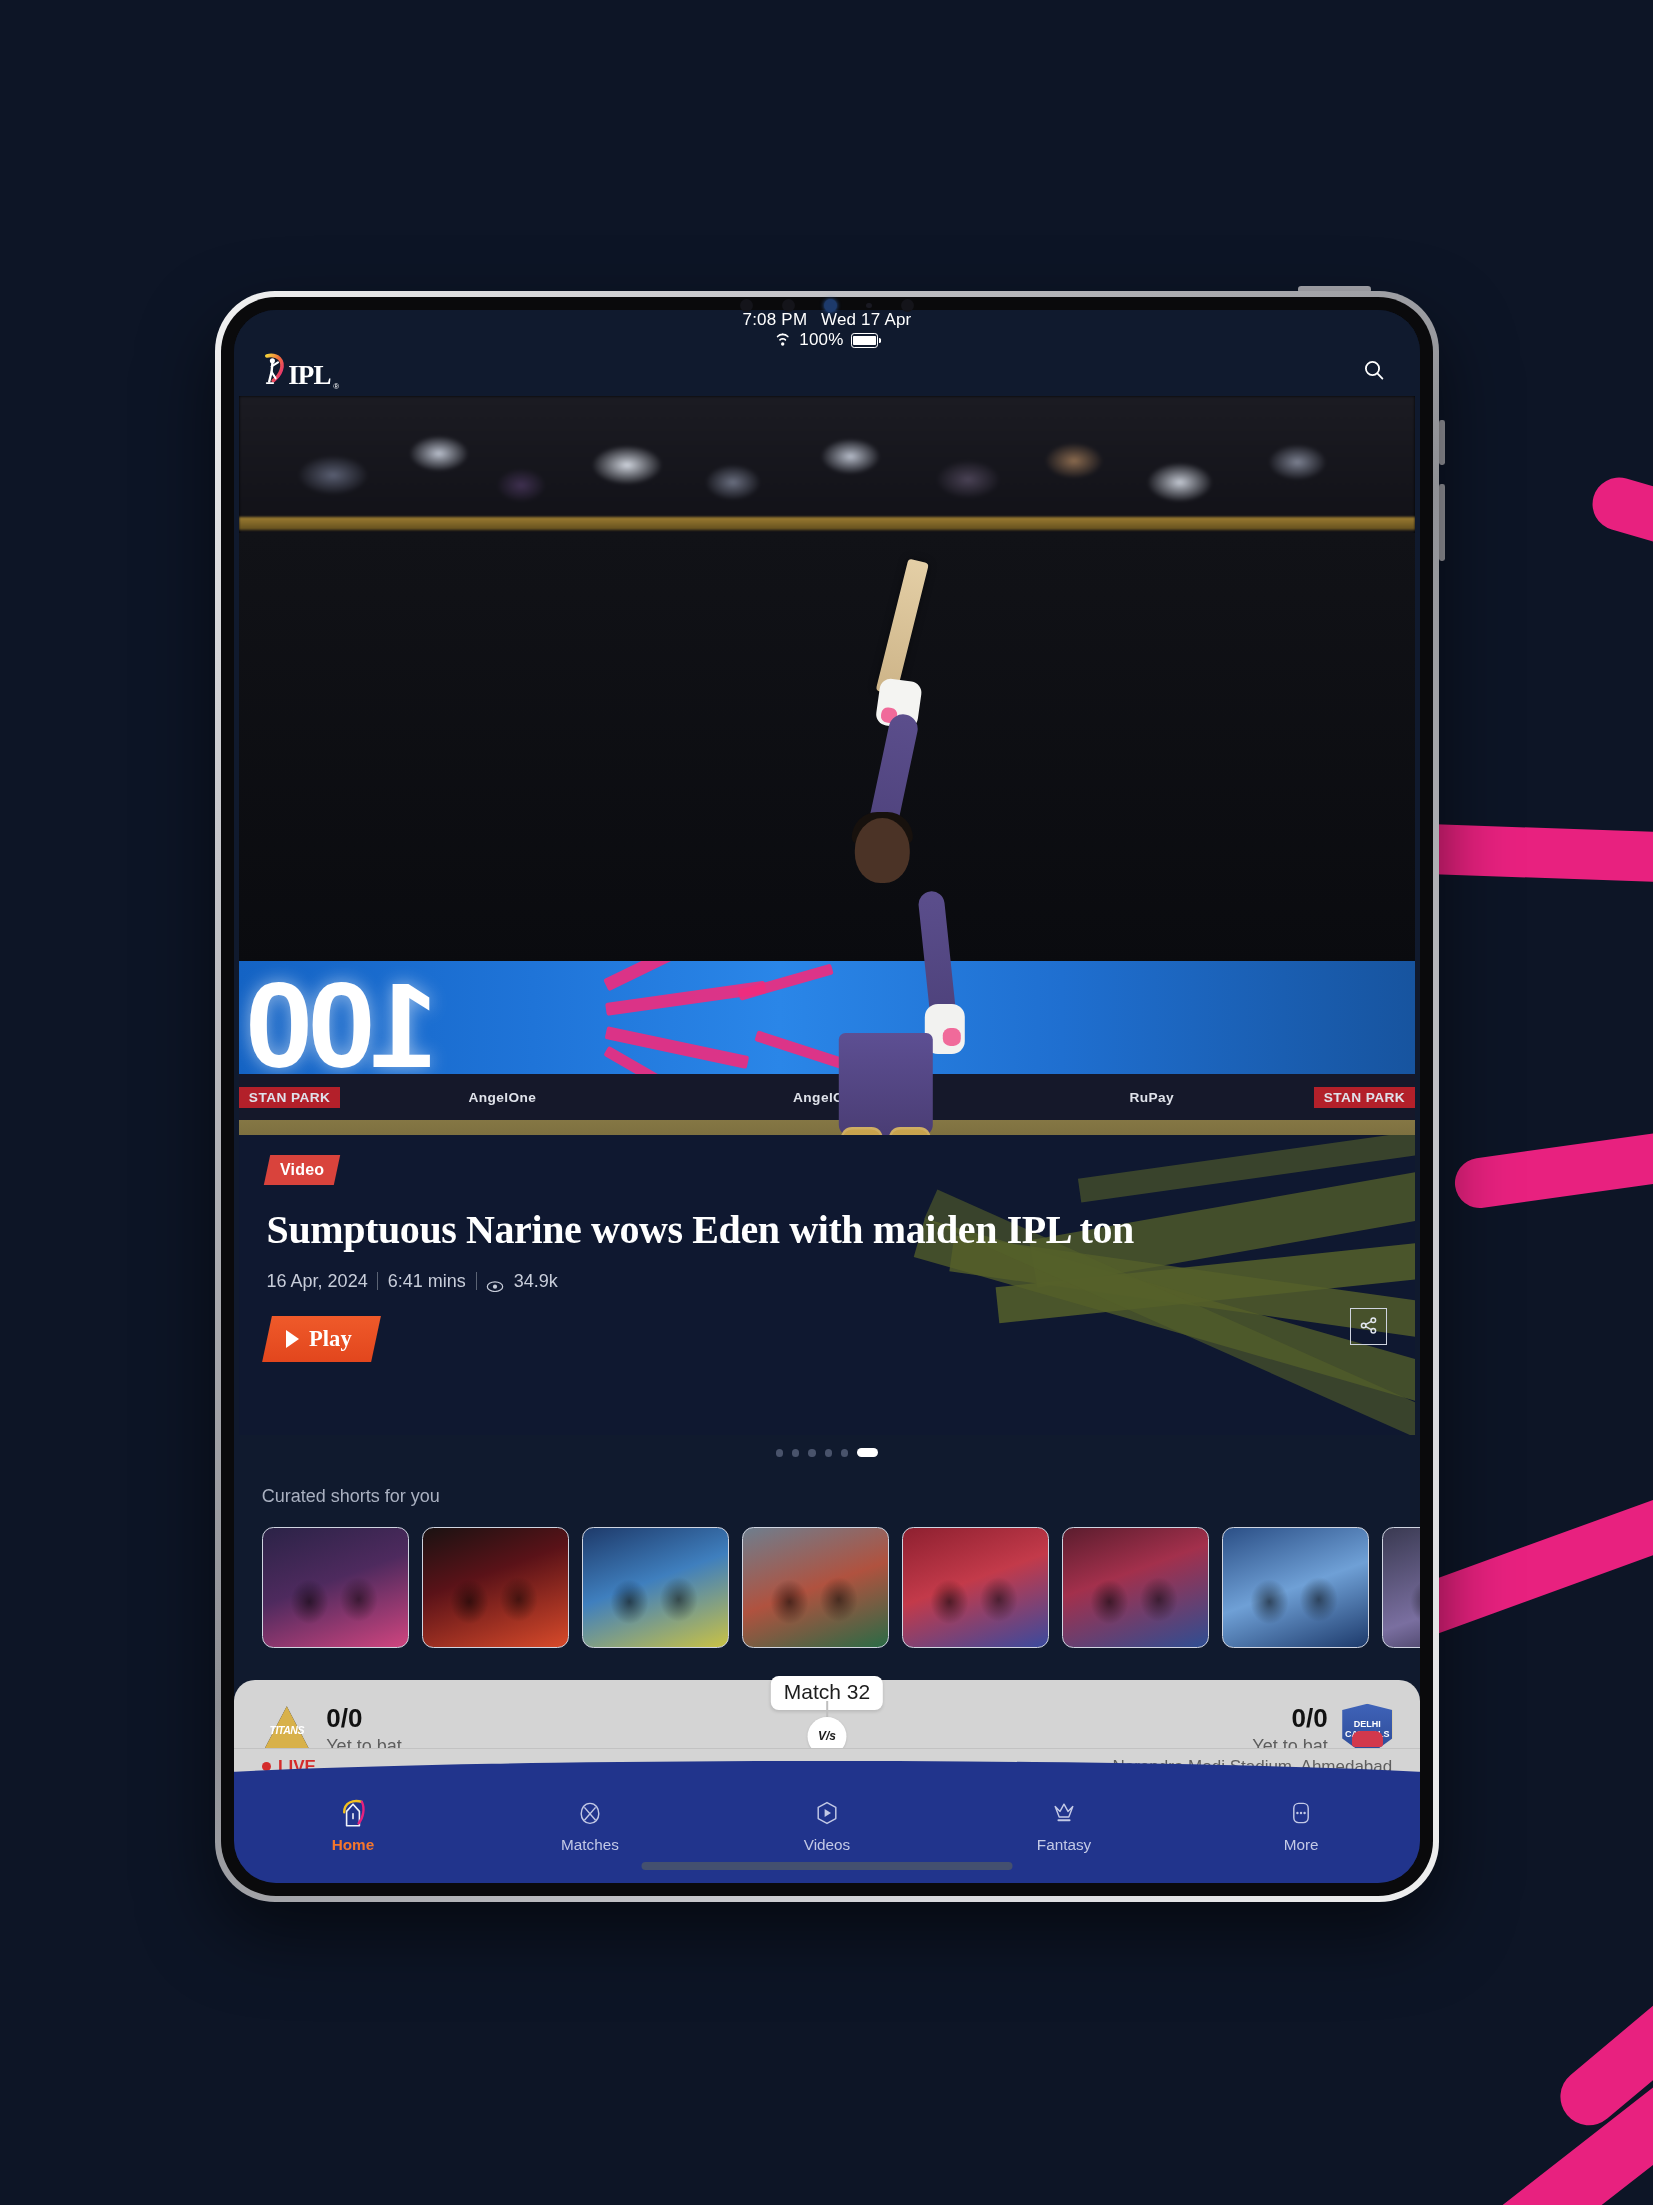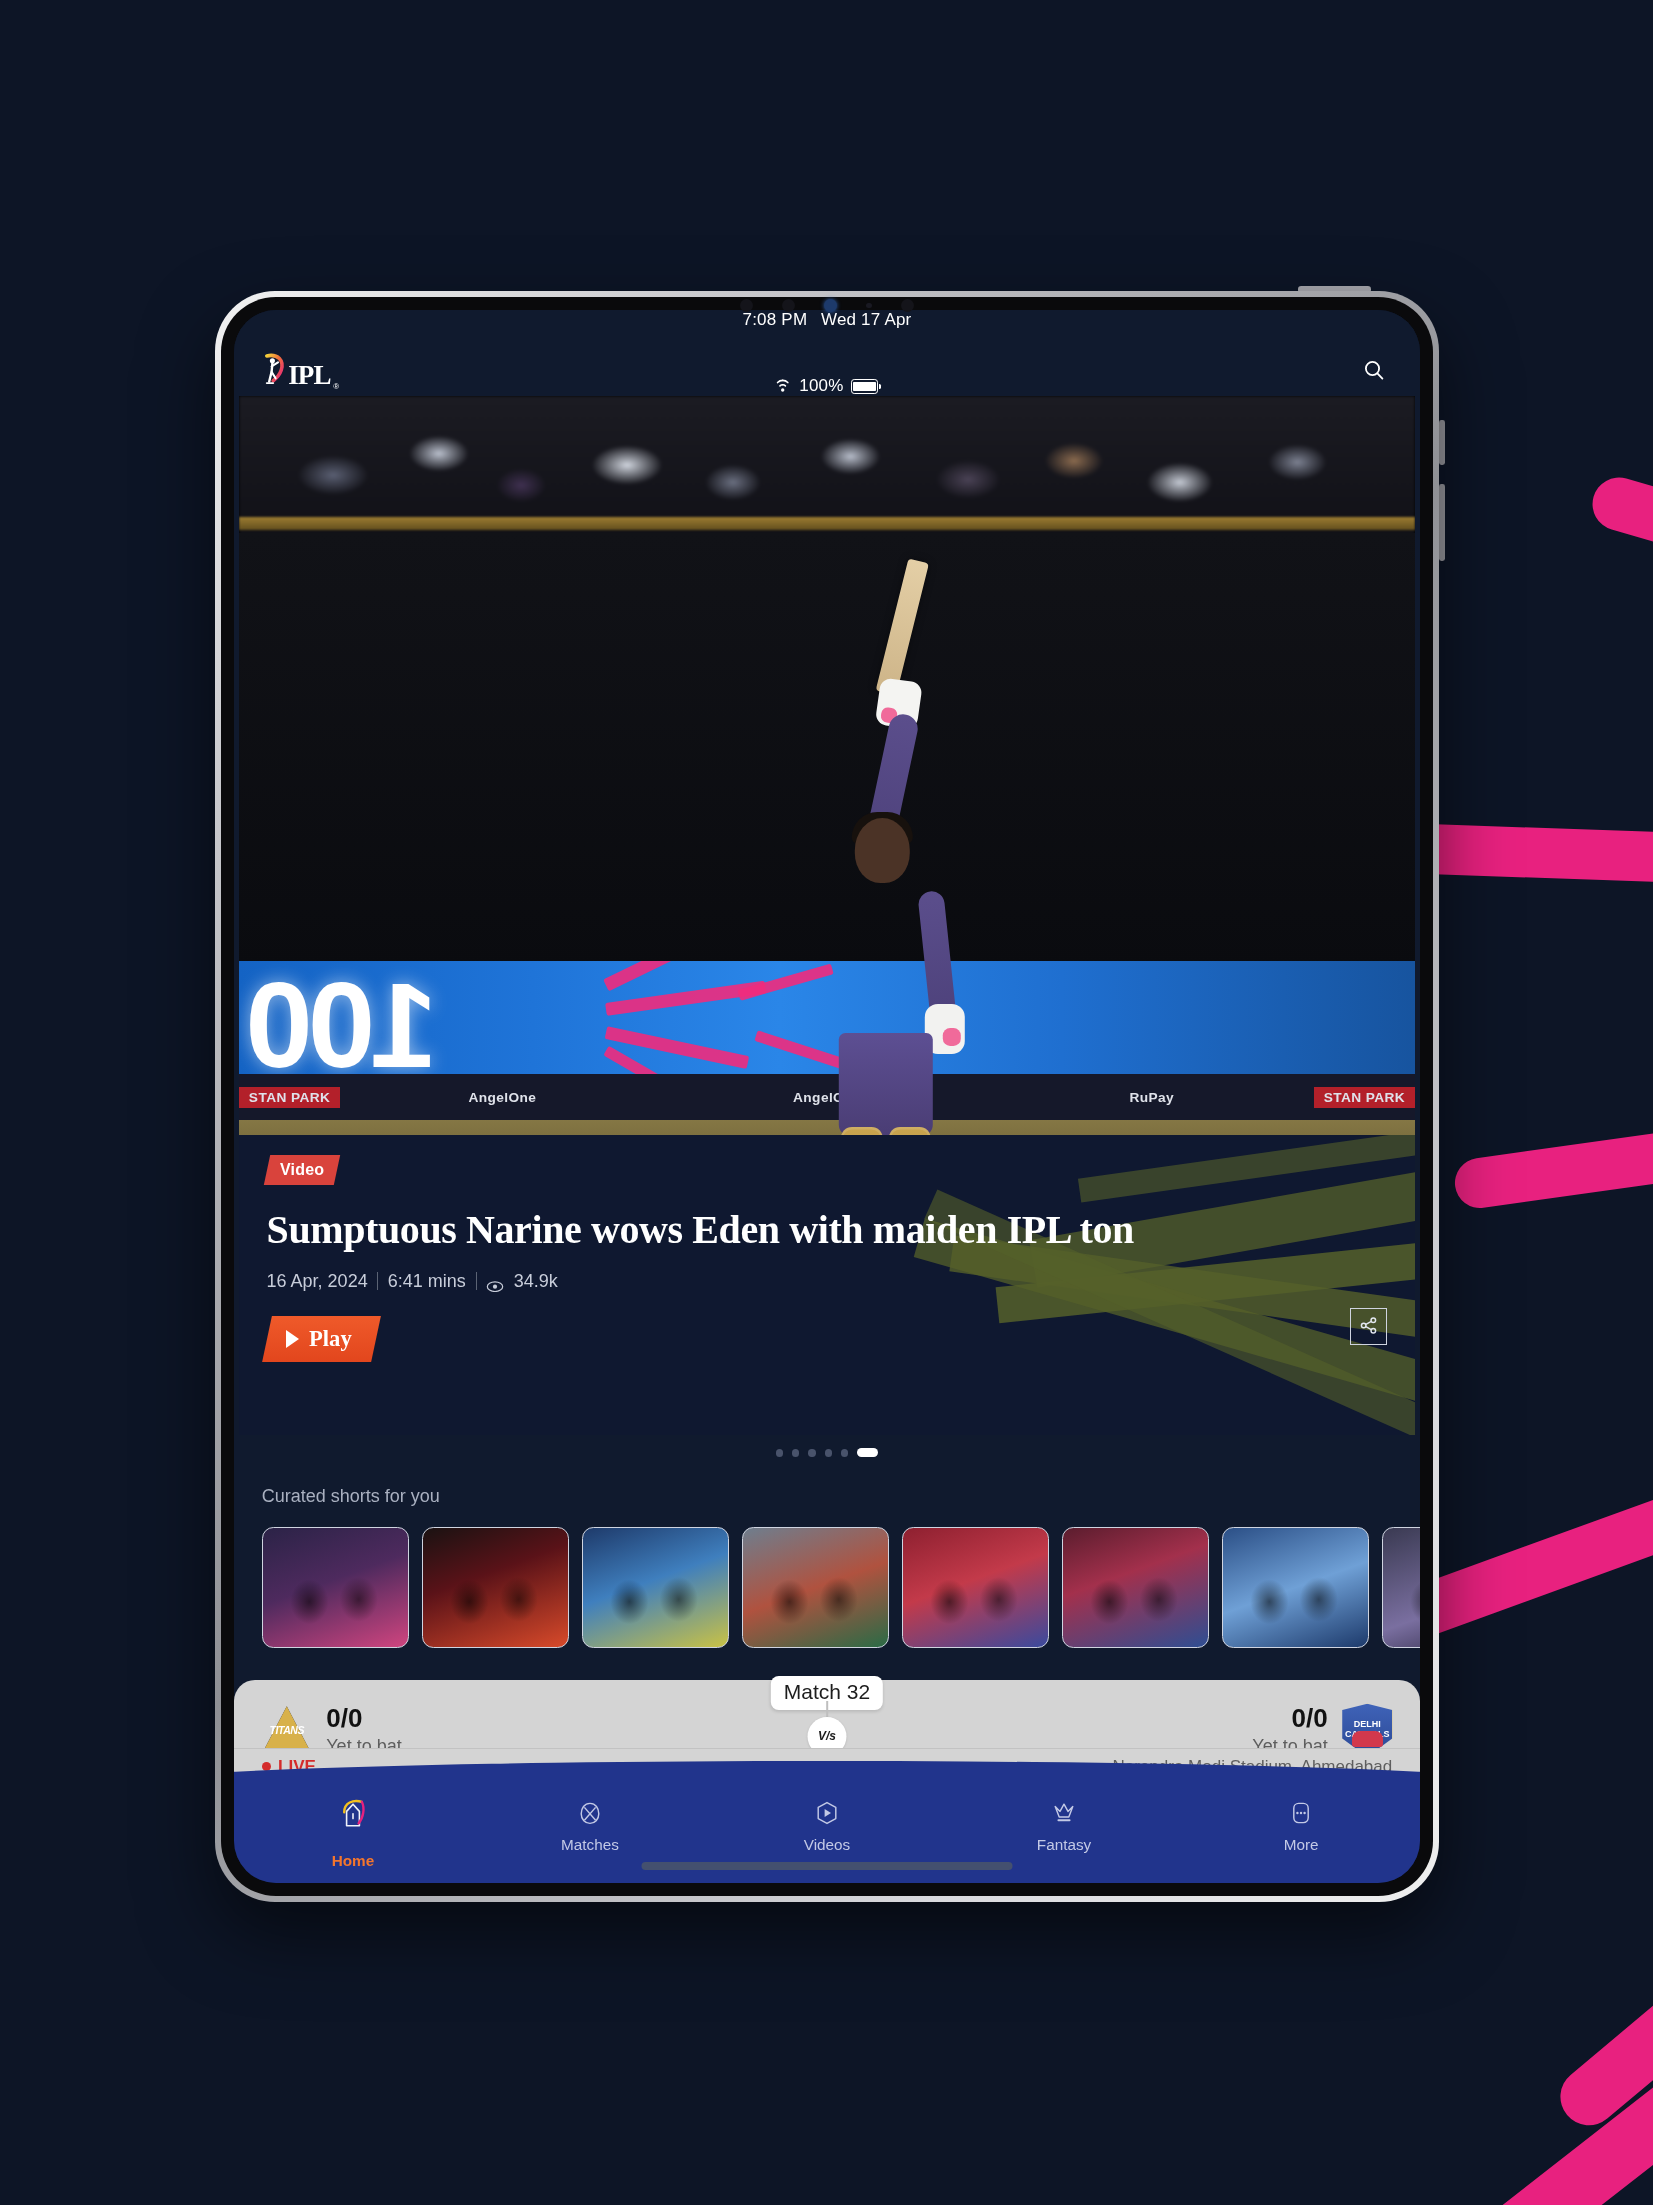--- a/index.html
+++ b/index.html
@@ -54,21 +54,21 @@
   .cam.tiny { width:5.7px; height:5.7px; background:#191922; }
 
   
   #statusbar {
     height:36px; display:flex; align-items:center; justify-content:space-between;
     padding:0 27.4px; color:#fff; font-size:17px; background:#101a2e; font-weight:500;
     letter-spacing:0.2px;
     flex-direction:column;
   }
   .sb-left { display:flex; gap:13.7px; align-items:center; }
-  .sb-right { display:flex; gap:7.3px; align-items:center;margin-top:46px; }
+  .sb-right { display:flex; gap:7.3px; align-items:center; }
   .wifi-ico { width:19.4px; height:16px; }
   .batt { width:27.4px; height:14.5px; border:1.6px solid #fff; border-radius:3.2px; padding:1.6px; }
   .batt i { display:block; height:100%; background:#fff; border-radius:0.8px; }
   .batt-nub { width:2.4px; height:5.7px; background:#fff; border-radius:0 1.6px 1.6px 0; margin-left:0.8px; }
 
   
   #appbar {
     height:50px; display:flex; align-items:center; justify-content:space-between;
     padding:0 27.4px; background:#101a2e;gap:12px;
   }
@@ -247,21 +247,21 @@
     position:absolute; left:0; right:0; bottom:0; height:98px;
     background:#21348c; display:flex; align-items:flex-start; justify-content:space-around;
     padding-top:11.3px; z-index:25;
   }
   #bottom-nav:before {
     content:""; position:absolute; left:-10%; right:-10%; top:-24px; height:48px;
     background:#21348c; border-radius:50% 50% 0 0;
   }
   .nav-item { position:relative; z-index:2; display:flex; flex-direction:column; align-items:center; gap:5.7px; cursor:pointer; width:121px; }
   .nav-label { font-size:15.3px; color:#c3c9e6; }
-  .nav-item.active .nav-label { color:#f4762c; font-weight:700;margin-top:16px; }
+  .nav-item.active .nav-label { color:#f4762c; font-weight:700; }
   .nav-ico { width:34px; height:34px; display:flex; align-items:center; justify-content:center; }
   .home-indicator { position:absolute; left:50%; transform:translateX(-50%); bottom:13px; width:371px; height:8px; border-radius:4.8px; background:#44506f; z-index:3; }
 </style>
 </head>
 <body>
 
 <div id="page">
 
   <div class="stripe s1"></div>
   <div class="stripe s2"></div>

